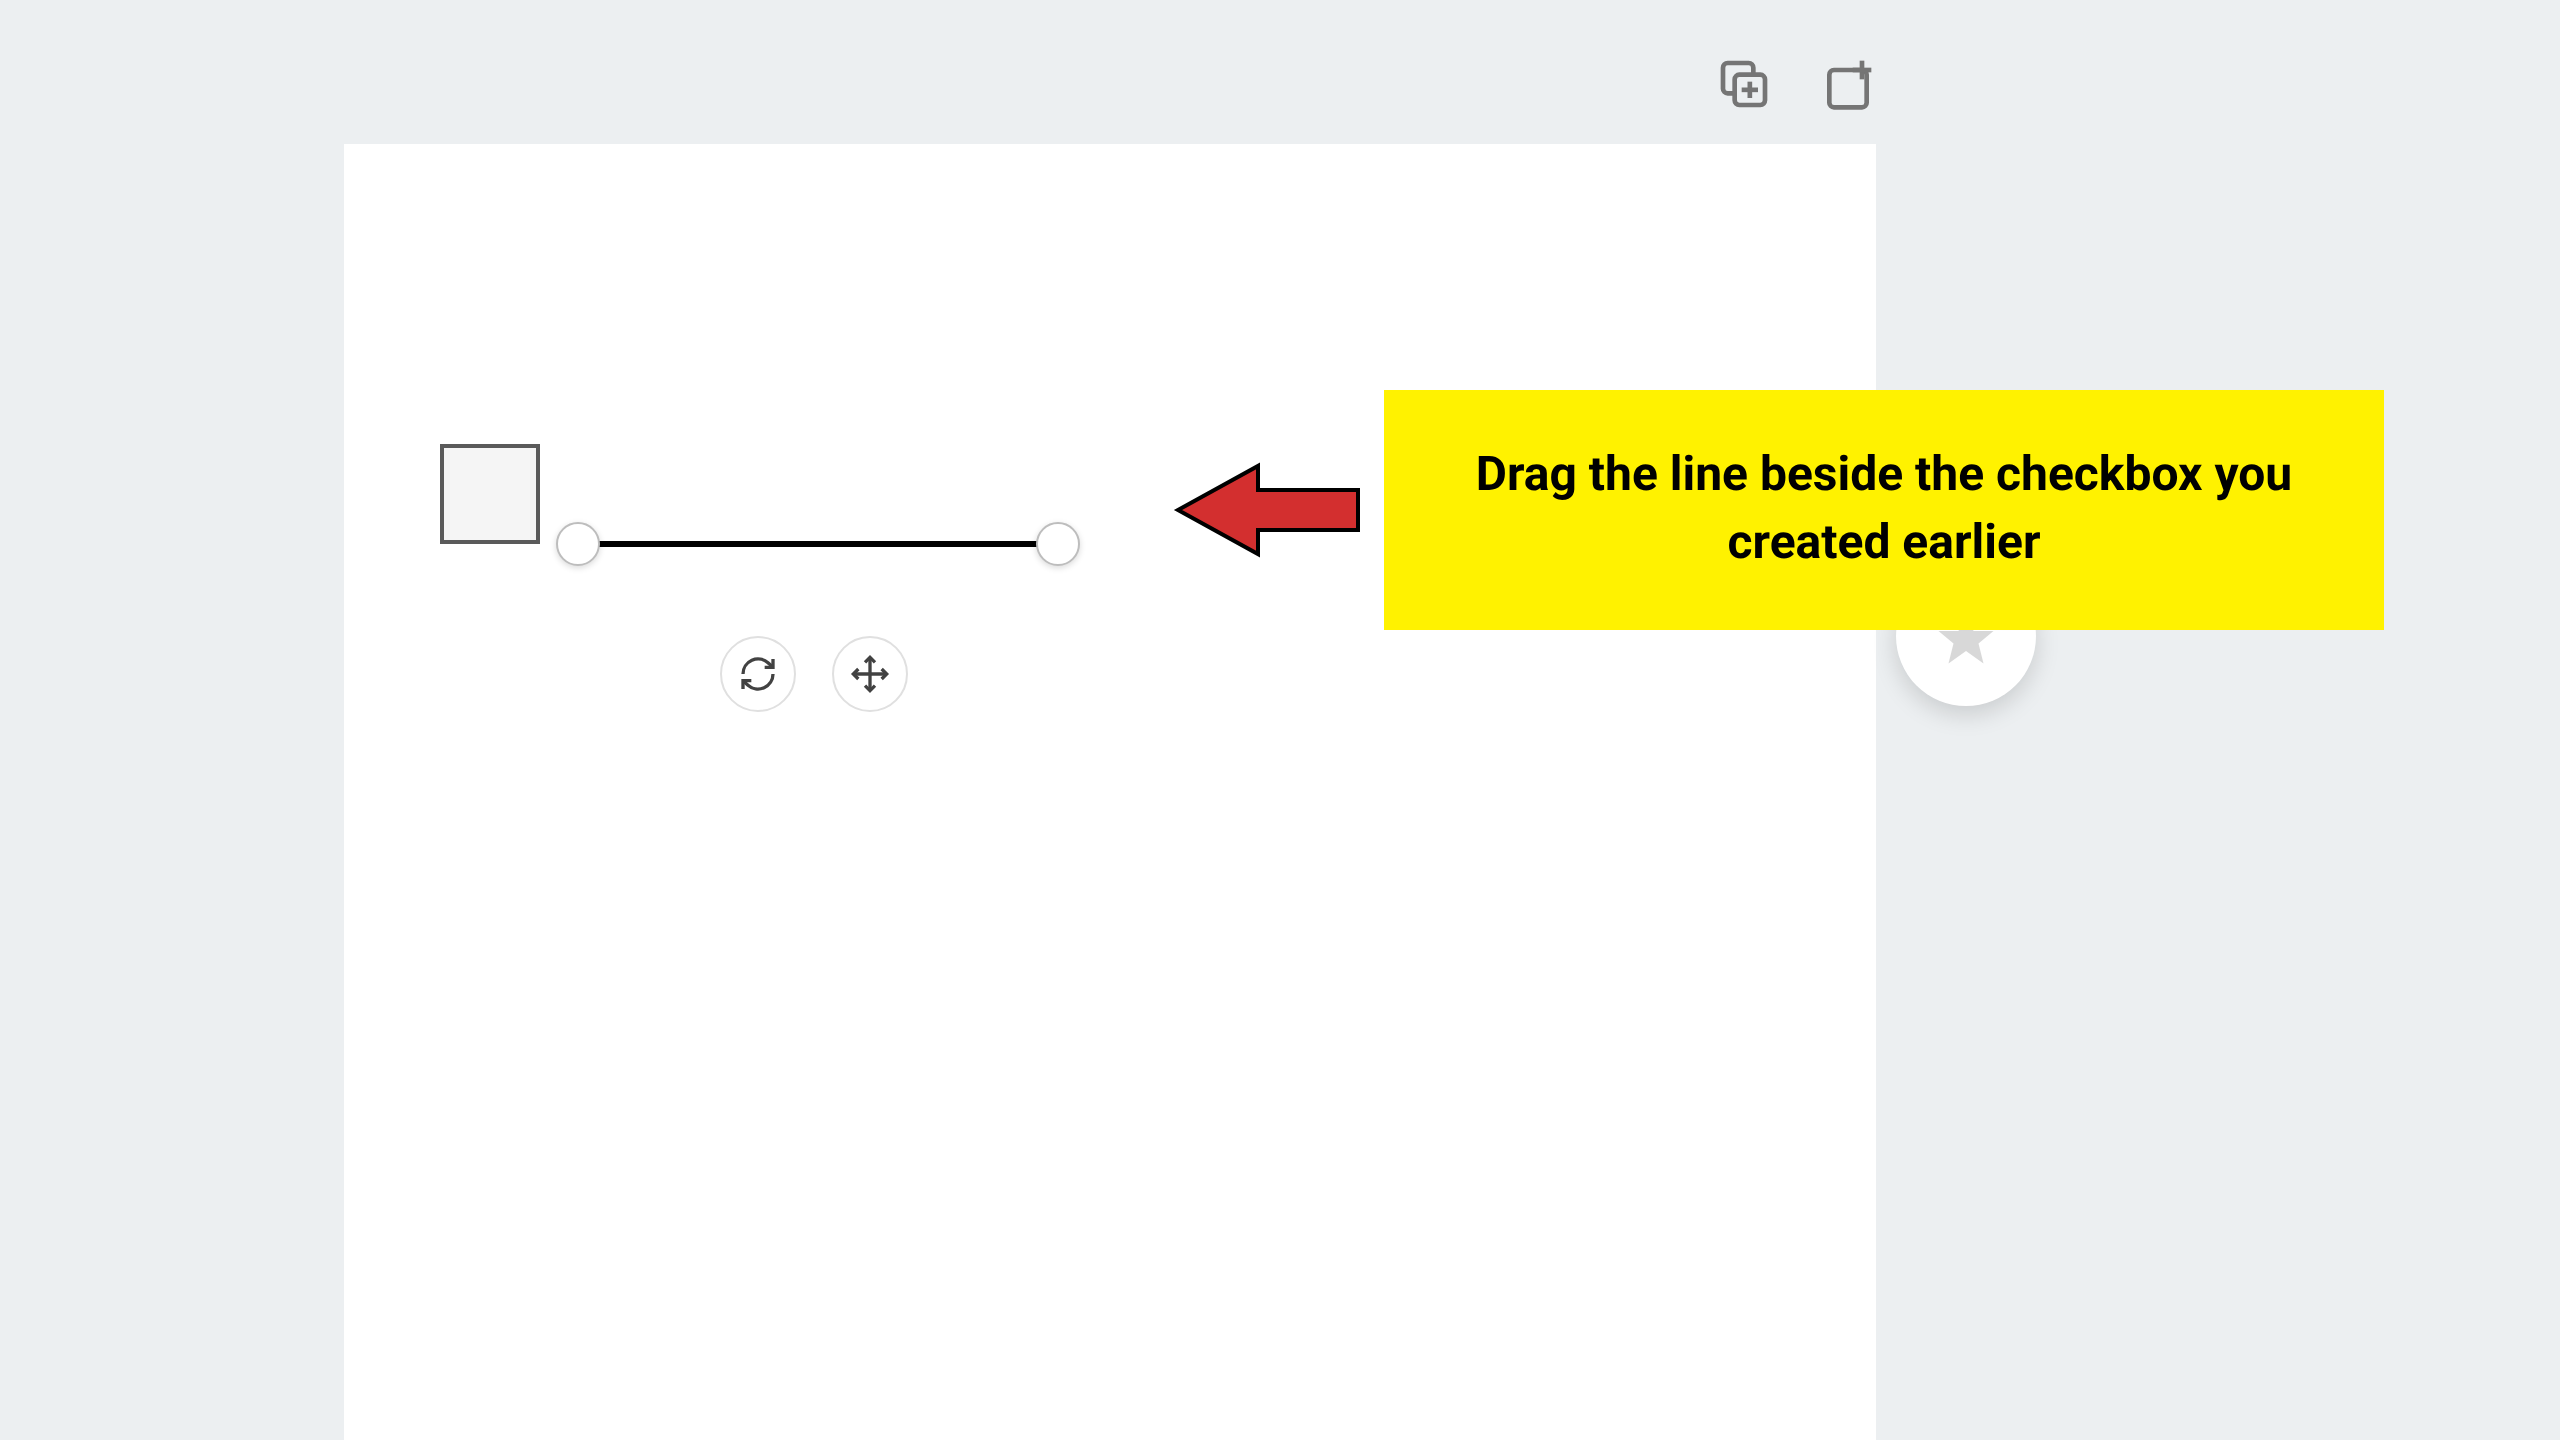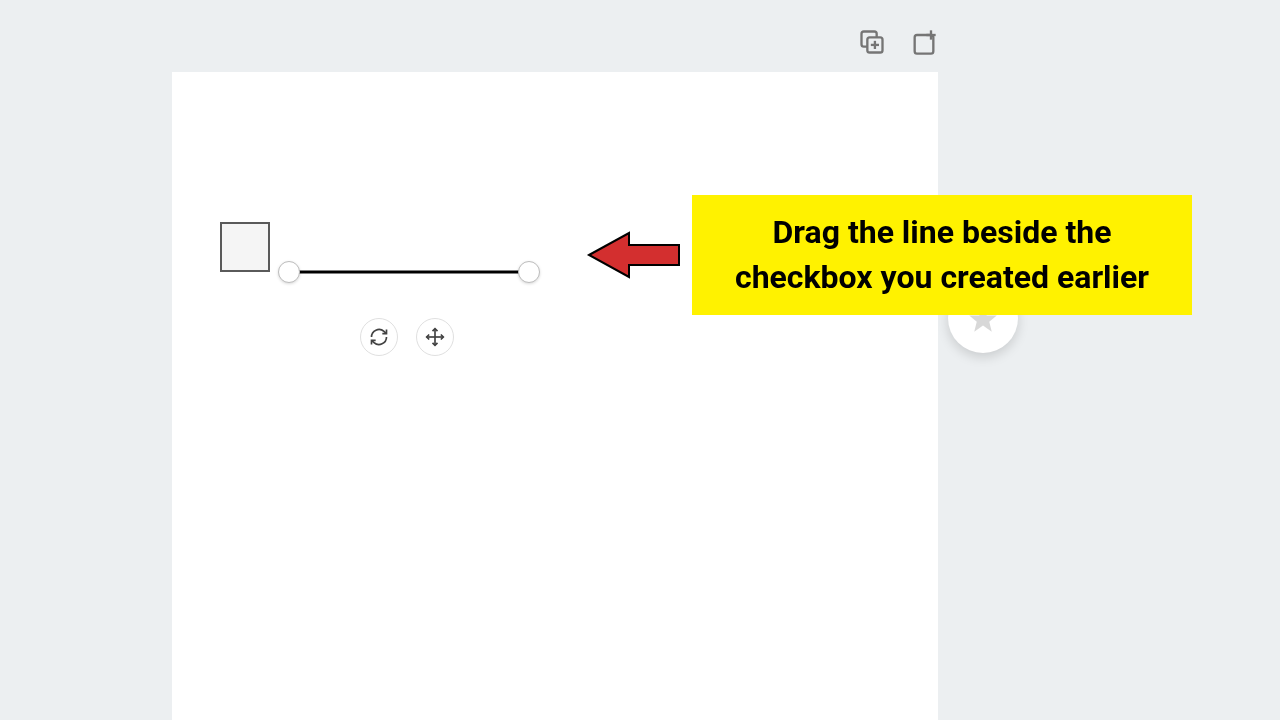--- a/index.html
+++ b/index.html
@@ -96,21 +96,21 @@
       top: 195px;
       width: 500px;
       height: 120px;
       background: #fff200;
       display: flex;
       align-items: center;
       justify-content: center;
       text-align: center;
       padding: 16px 24px;
       font-weight: 700;
-      font-size: 32px;
+      font-size: 24px;
       line-height: 1.4;
       color: #000;
     }
     .arrow-pointer {
       position: absolute;
       left: 584px;
       top: 225px;
     }
     .floating-action {
       position: absolute;

